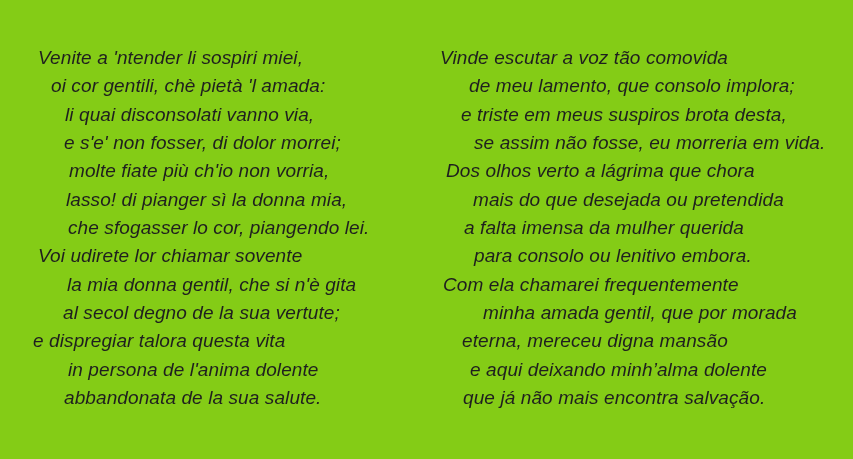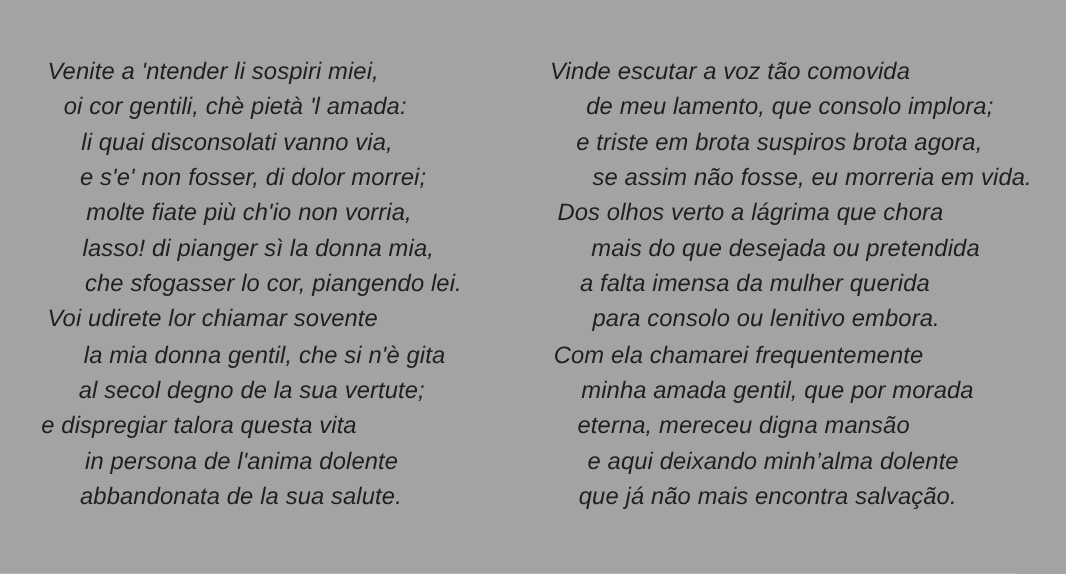--- a/index.html
+++ b/index.html
@@ -10,21 +10,21 @@
     width: 853px;
     height: 459px;
     background: #ffffff;
     overflow: hidden;
     position: relative;
     font-family: "Liberation Sans", sans-serif;
   }
   .poem-page {
     position: absolute;
     inset: 0;
-    background: #a3a3a3;
+    background: #84cc16;
   }
   .poem-column {
     position: absolute;
     top: 44px;
     font-style: italic;
     font-size: 19px;
     line-height: 28.35px;
     color: #1f1f1f;
     letter-spacing: 0.1px;
     white-space: nowrap;
@@ -53,26 +53,26 @@
     <div class="poem-line" style="margin-left:29px">la mia donna gentil, che si n'è gita</div>
     <div class="poem-line" style="margin-left:25px">al secol degno de la sua vertute;</div>
     <div class="poem-line" style="margin-left:-5px">e dispregiar talora questa vita</div>
     <div class="poem-line" style="margin-left:30px">in persona de l'anima dolente</div>
     <div class="poem-line" style="margin-left:26px">abbandonata de la sua salute.</div>
   </div>
 
   <div class="poem-column col-right">
     <div class="poem-line" style="margin-left:0px">Vinde escutar a voz tão comovida</div>
     <div class="poem-line" style="margin-left:29px">de meu lamento, que consolo implora;</div>
-    <div class="poem-line" style="margin-left:21px">e triste em brota suspiros brota agora,</div>
+    <div class="poem-line" style="margin-left:21px">e triste em meus suspiros brota desta,</div>
     <div class="poem-line" style="margin-left:34px">se assim não fosse, eu morreria em vida.</div>
     <div class="poem-line" style="margin-left:6px">Dos olhos verto a lágrima que chora</div>
     <div class="poem-line" style="margin-left:33px">mais do que desejada ou pretendida</div>
     <div class="poem-line" style="margin-left:24px">a falta imensa da mulher querida</div>
     <div class="poem-line" style="margin-left:34px">para consolo ou lenitivo embora.</div>
     <div class="poem-line" style="margin-left:3px">Com ela chamarei frequentemente</div>
-    <div class="poem-line" style="margin-left:25px">minha amada gentil, que por morada</div>
+    <div class="poem-line" style="margin-left:43px">minha amada gentil, que por morada</div>
     <div class="poem-line" style="margin-left:22px">eterna, mereceu digna mansão</div>
     <div class="poem-line" style="margin-left:30px">e aqui deixando minh’alma dolente</div>
     <div class="poem-line" style="margin-left:23px">que já não mais encontra salvação.</div>
   </div>
 
 </div>
 
 </body></html>

